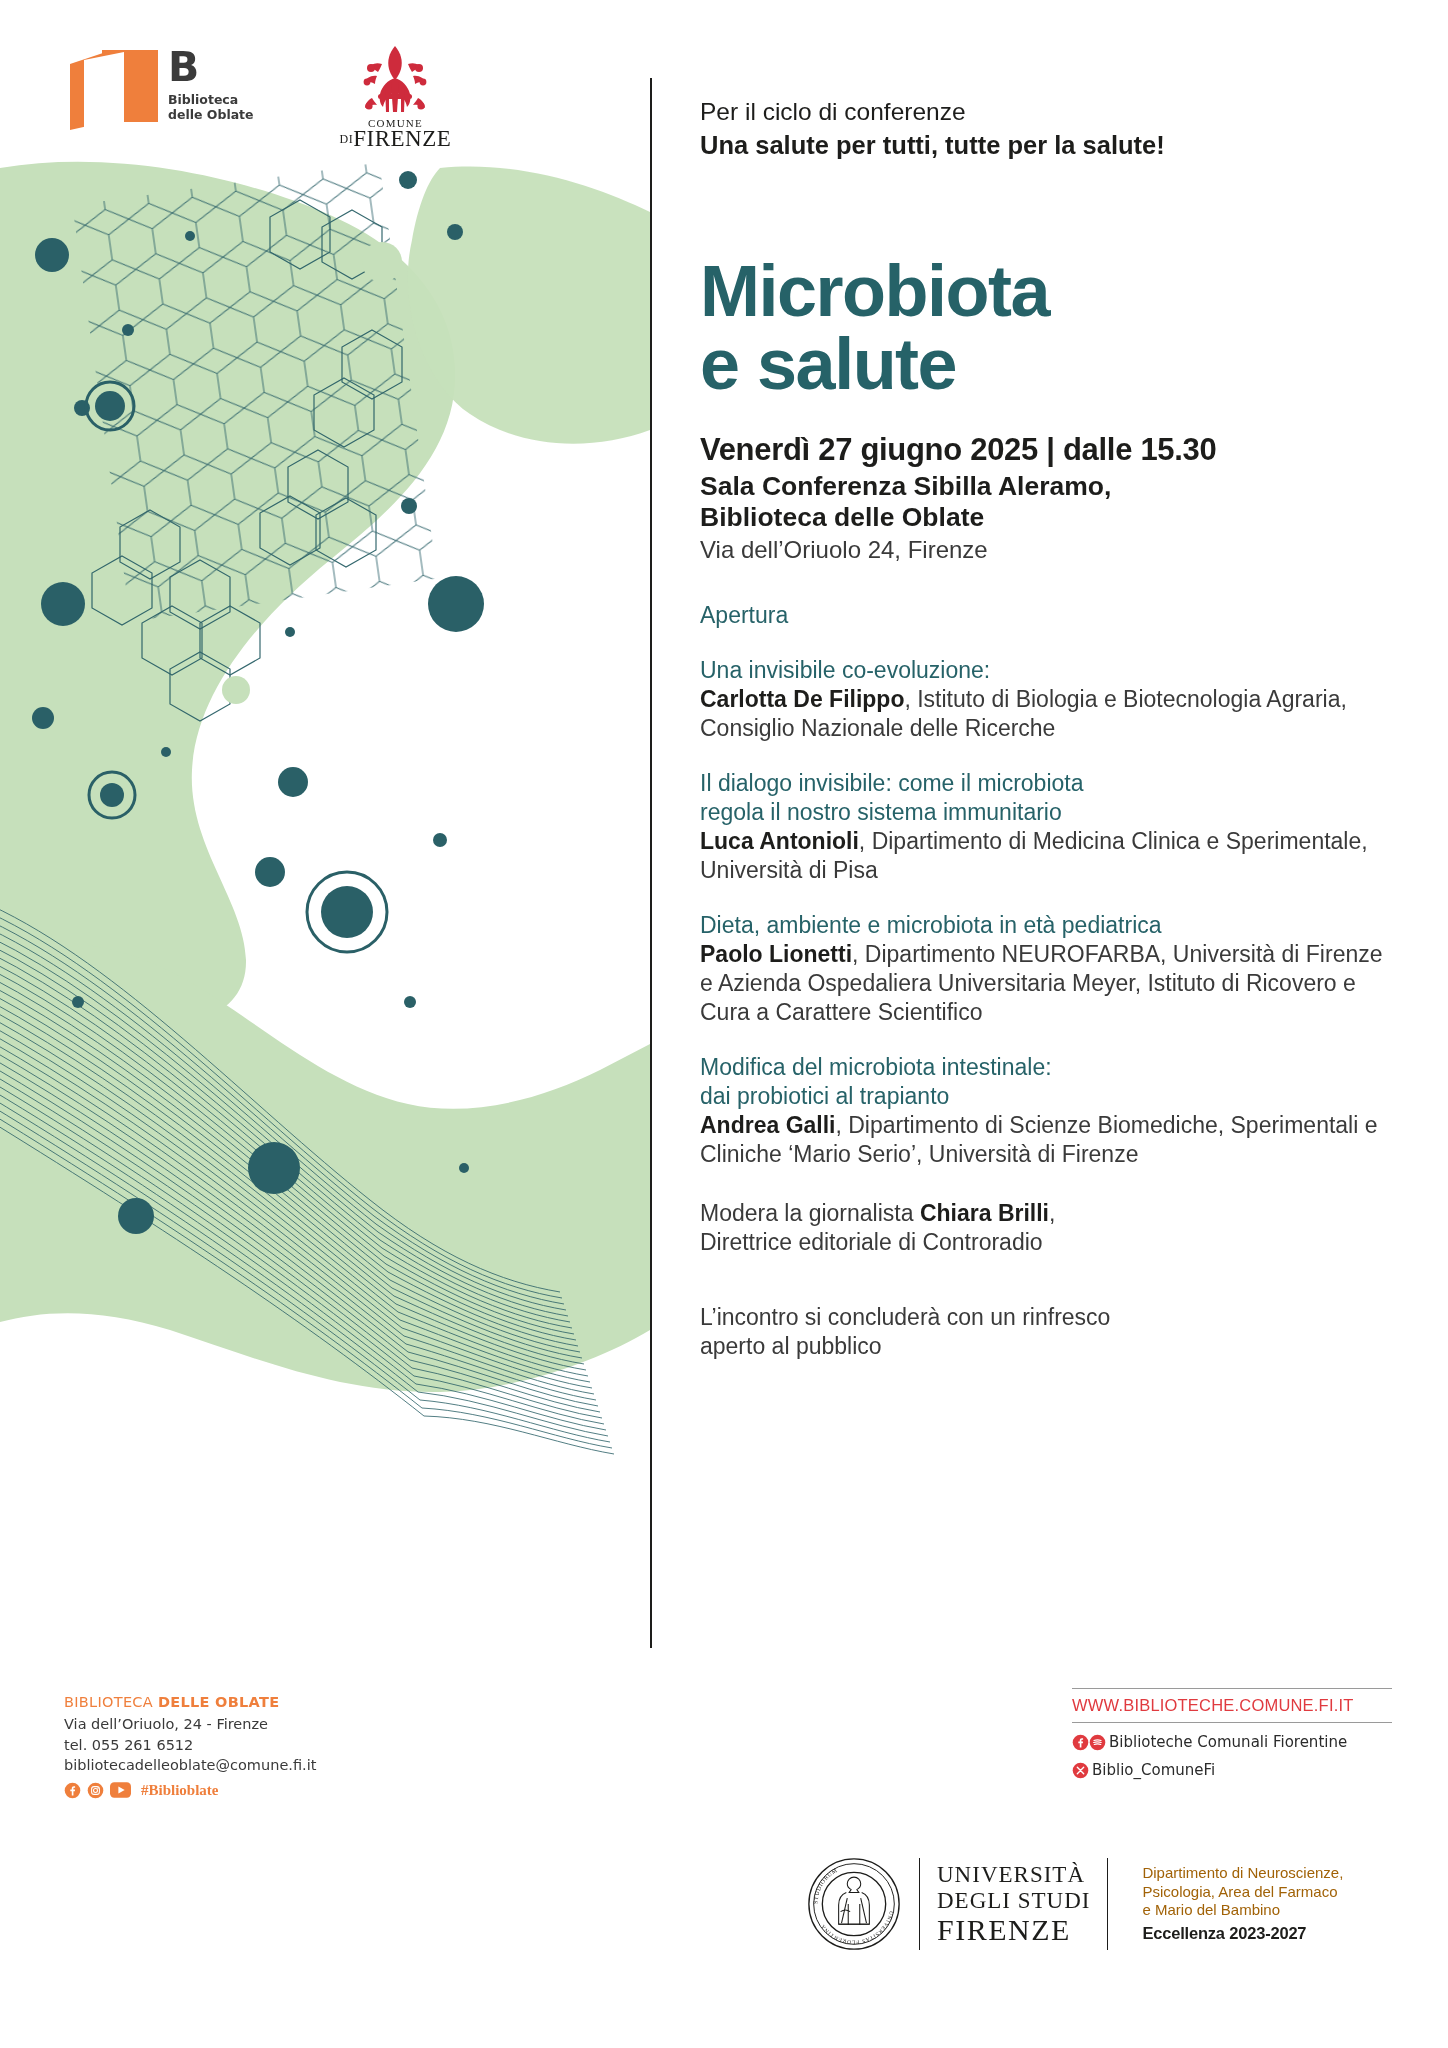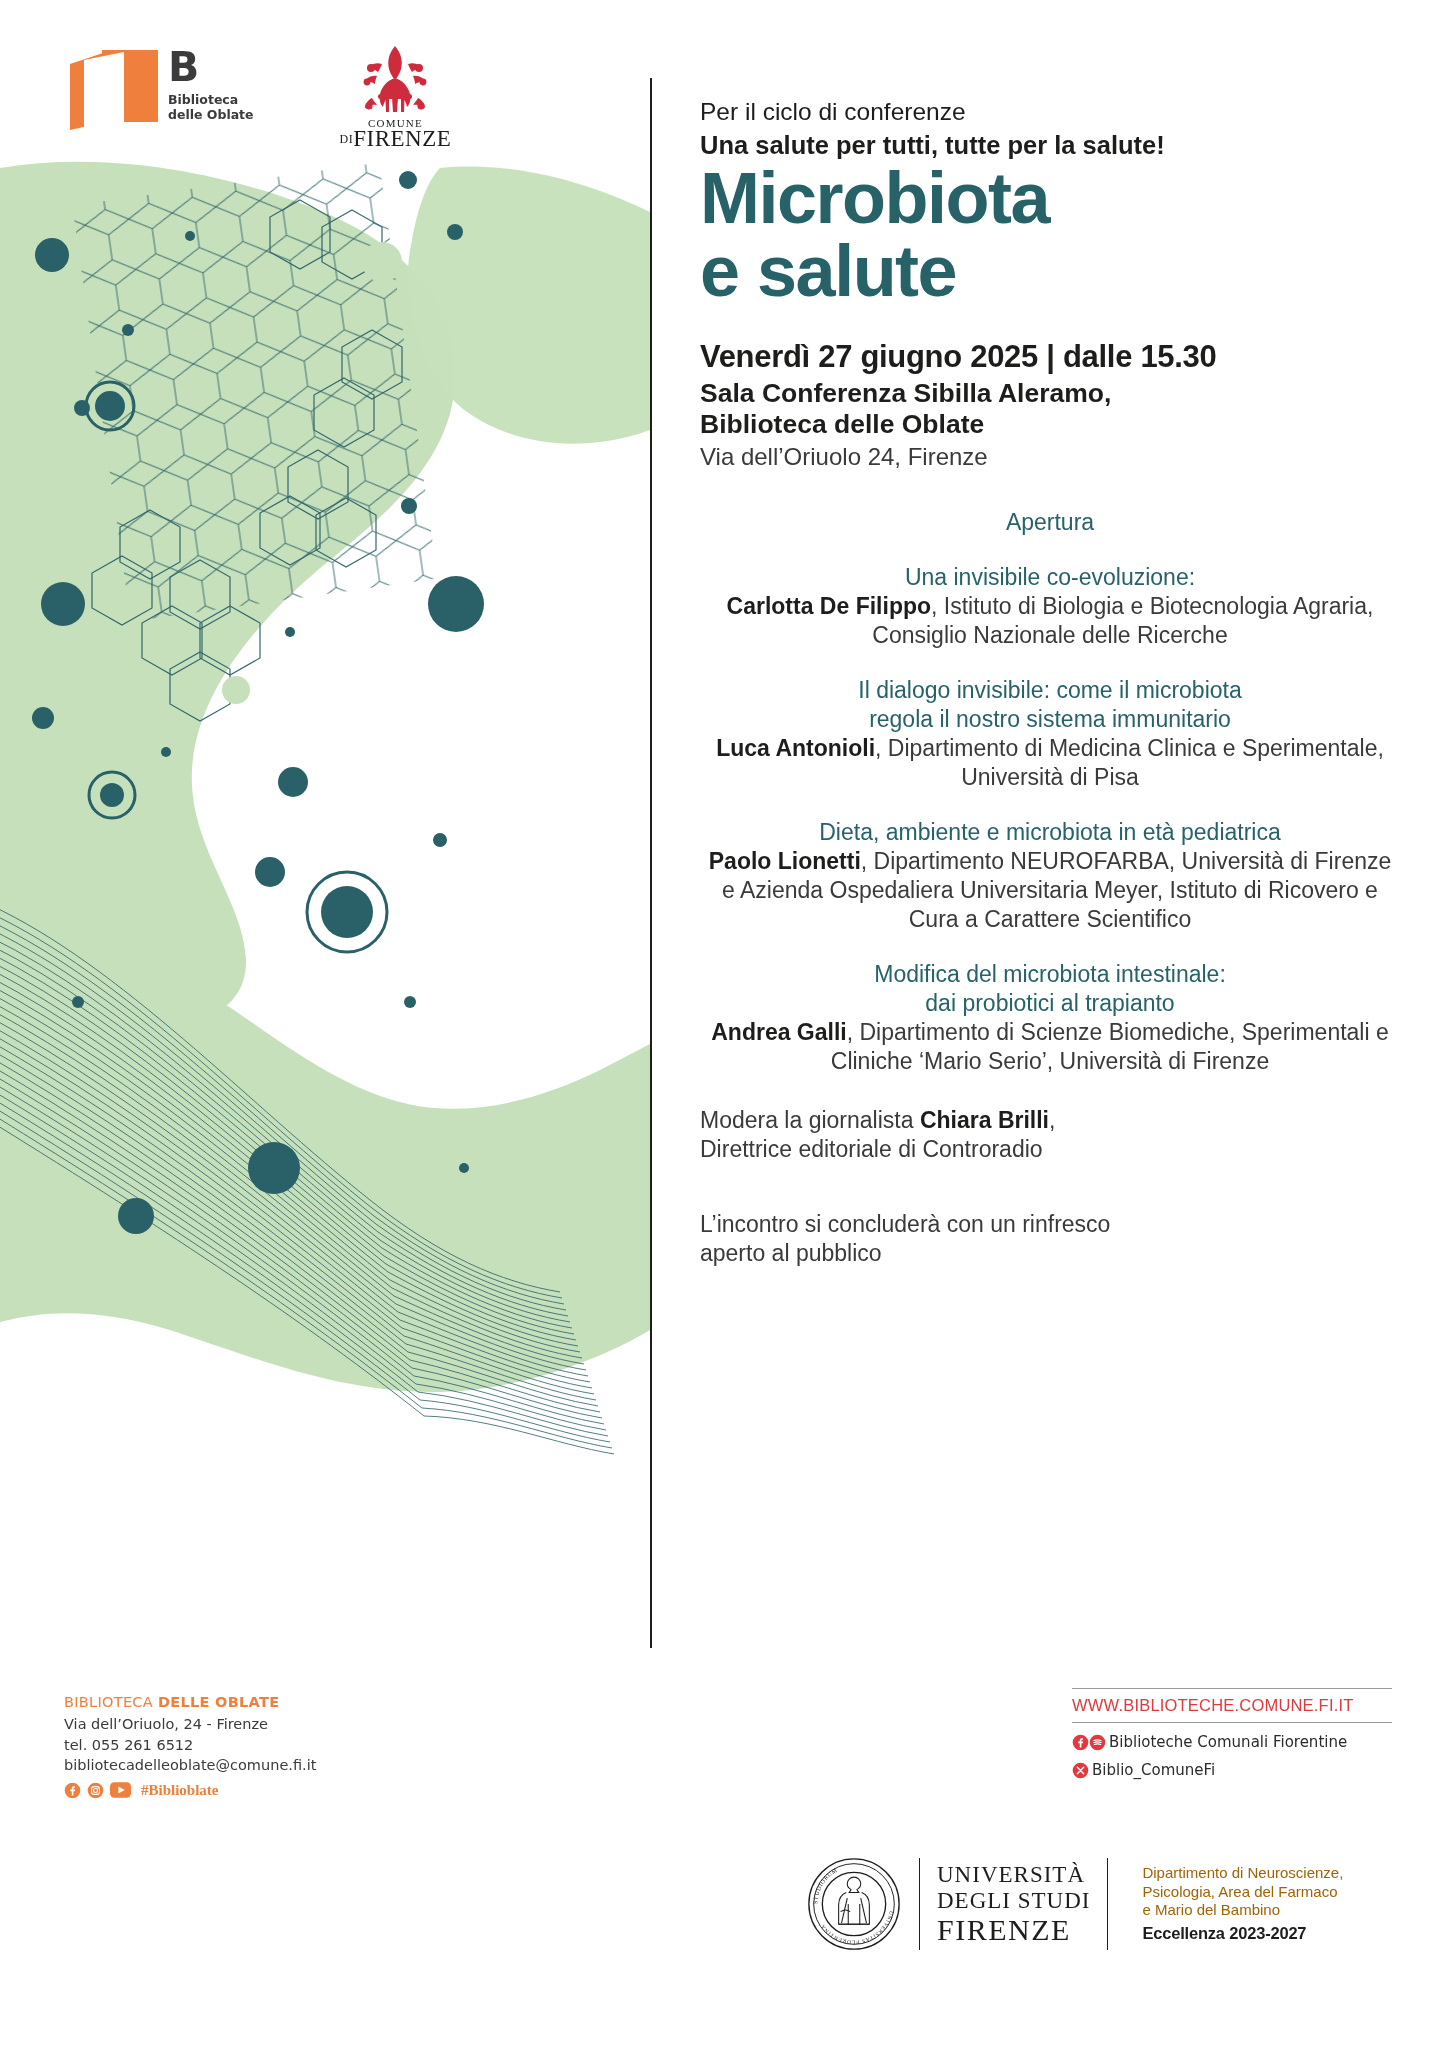--- a/index.html
+++ b/index.html
@@ -94,20 +94,21 @@
     line-height: 1.3;
   }
   .eyebrow-2 {
     font-size: 25.5px;
     font-weight: 700;
     color: #1d1d1b;
     line-height: 1.3;
     margin-top: 1px;
   }
   .title {
+    margin-top: 93px;
     font-size: 72px;
     font-weight: 700;
     color: #266268;
     line-height: 1.02;
     letter-spacing: -1.5px;
   }
   .date-line {
     margin-top: 30px;
     font-size: 31px;
     font-weight: 700;
@@ -122,21 +123,21 @@
     line-height: 1.18;
   }
   .address {
     margin-top: 3px;
     font-size: 24px;
     color: #3a3a3a;
     line-height: 1.2;
   }
 
   .program { margin-top: 36px; }
-  .talk { margin-bottom: 26px; text-align: center; }
+  .talk { margin-bottom: 26px; }
   .talk-title {
     font-size: 23px;
     color: #266268;
     line-height: 1.26;
   }
   .talk-body {
     font-size: 23px;
     color: #3a3a3a;
     line-height: 1.26;
   }

